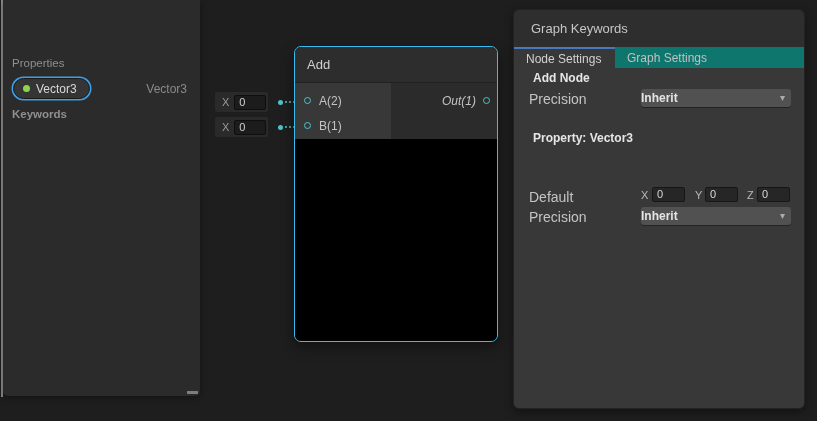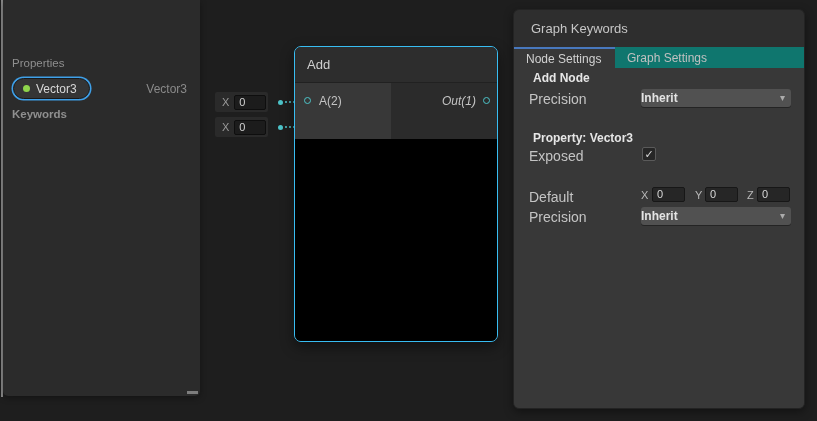--- a/index.html
+++ b/index.html
@@ -163,20 +163,24 @@
   <div class="node">
     <div class="node-titlebar">
       <span class="node-title">Add</span>
     </div>
     <div class="node-ports">
       <div class="node-inputs">
         <div class="port-row">
           <span class="port"></span>
           <span class="port-label">A(2)</span>
         </div>
+        <div class="port-row">
+          <span class="port"></span>
+          <span class="port-label">B(1)</span>
+        </div>
       </div>
       <div class="node-outputs">
         <div class="port-row out">
           <span class="port-label">Out(1)</span>
           <span class="port"></span>
         </div>
       </div>
     </div>
     <div class="node-preview"></div>
   </div>
@@ -196,26 +200,20 @@
       <div class="insp-row" style="top:21px;">
         <span class="row-label">Precision</span>
         <div class="dropdown">
           <span class="dd-value">Inherit</span>
           <span class="dd-arrow">▾</span>
         </div>
       </div>
 
       <div class="insp-heading" style="top:63px;">Property: Vector3</div>
 
-      <div class="insp-row" style="top:78px;">
-        <span class="row-label">Exposed</span>
-        <div class="checkbox">
-          <span>✓</span>
-        </div>
-      </div>
 
 
       <div class="insp-row" style="top:119px;">
         <span class="row-label">Default</span>
         <span class="vec-axis" style="left:127px;">X</span>
         <div class="vec-field" style="left:138px;">0</div>
         <span class="vec-axis" style="left:181px;">Y</span>
         <div class="vec-field" style="left:191px;">0</div>
         <span class="vec-axis" style="left:233px;">Z</span>
         <div class="vec-field" style="left:243px;">0</div>

